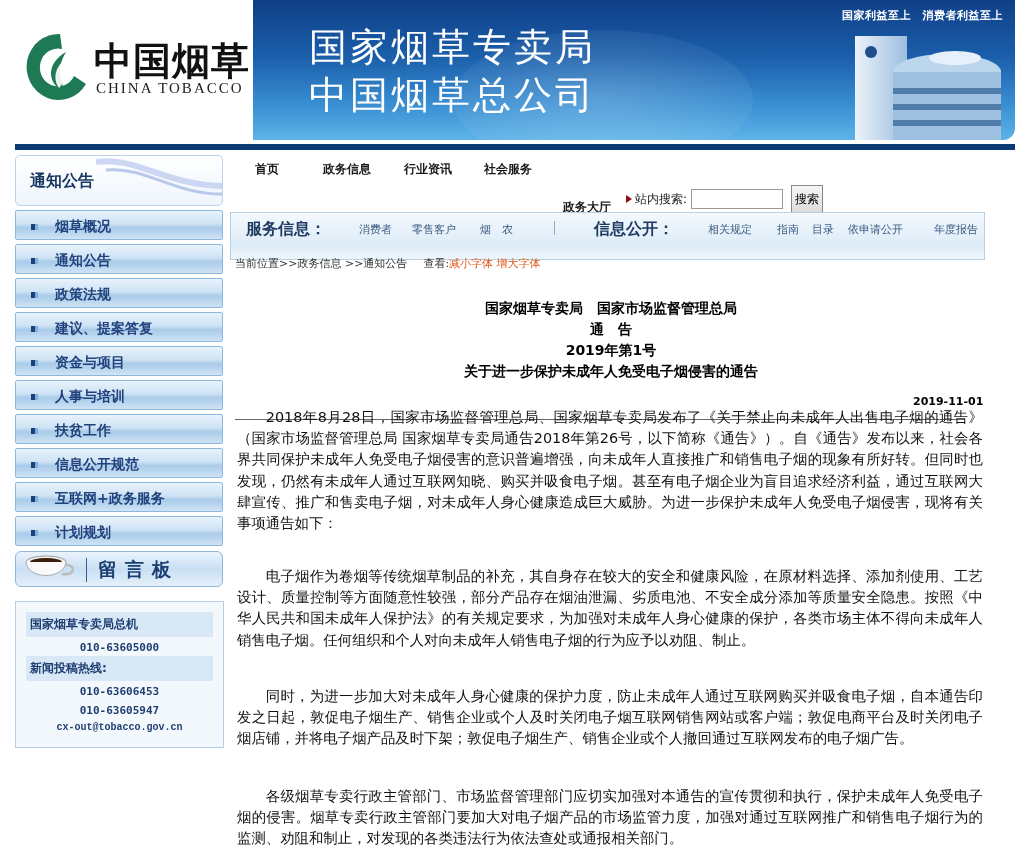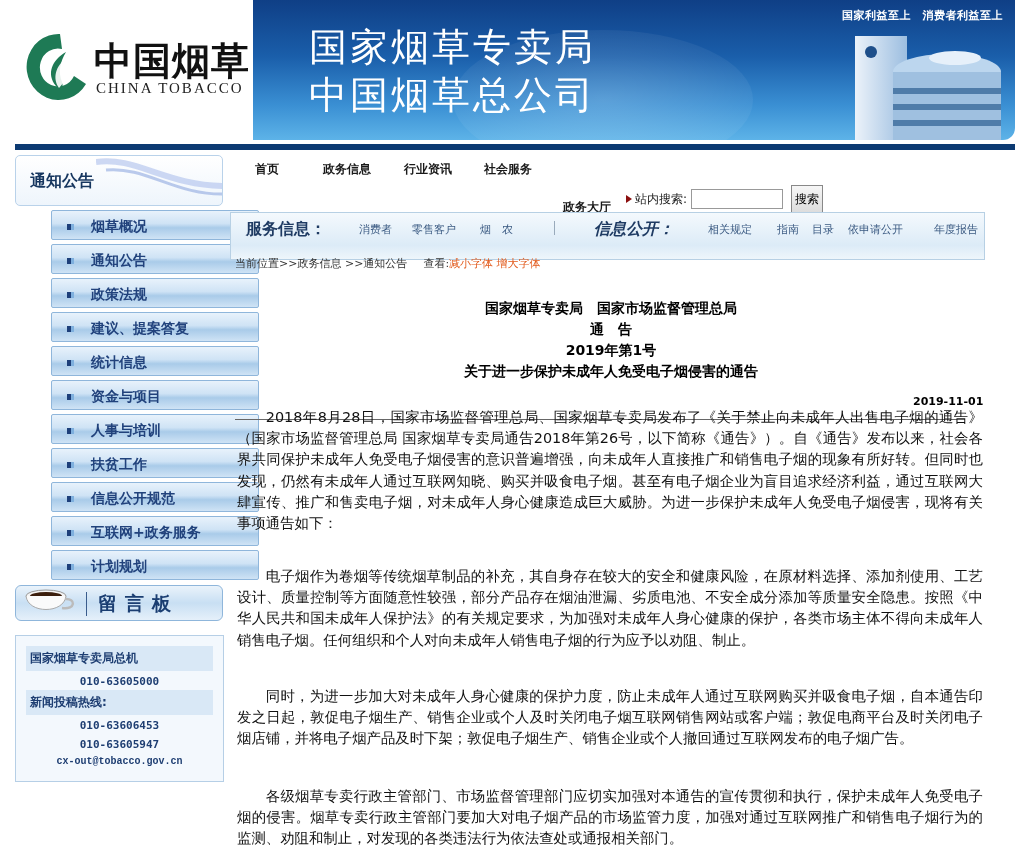--- a/index.html
+++ b/index.html
@@ -20,21 +20,21 @@
   .banner-slogan { position: absolute; right: 12px; top: 8px; color: #fff; font-size: 11px; font-weight: bold; letter-spacing: 0.5px; }
   .building { position: absolute; right: 10px; top: 30px; width: 170px; height: 110px; }
   .header-bar { position: absolute; left: 15px; top: 144px; width: 1000px; height: 6px; background: #0c3a72; }
 
   
   .sidebar { position: absolute; left: 15px; top: 155px; width: 210px; }
   .side-head { width: 208px; height: 51px; border: 1px solid #b9d2ea; border-radius: 5px; background: linear-gradient(180deg,#ffffff 0%,#eef5fc 100%); position: relative; overflow: hidden; }
   .side-head .swoosh { position: absolute; left: 80px; top: 0; width: 130px; height: 50px; }
   .side-head-label { position: absolute; left: 14px; top: 15px; font-size: 16px; color: #16365f; font-weight: bold; }
   .side-item { width: 208px; height: 30px; margin-top: 4px; border: 1px solid #8fb6db; border-radius: 2px;
-    background: linear-gradient(180deg,#e8f2fb 0%,#cfe3f5 45%,#a9cbe9 60%,#cfe3f5 100%); position: relative; cursor: pointer; margin-left: 36px; }
+    background: linear-gradient(180deg,#e8f2fb 0%,#cfe3f5 45%,#a9cbe9 60%,#cfe3f5 100%); position: relative; cursor: pointer; }
   .side-item .bullet { position: absolute; left: 15px; top: 13px; width: 8px; height: 6px; }
   .side-item .bullet i { display: inline-block; width: 4px; height: 6px; background: #1d3f7a; vertical-align: top; }
   .side-item .bullet i + i { width: 3px; background: #7fb0de; }
   .side-item-label { position: absolute; left: 39px; top: 7px; font-size: 14px; font-weight: bold; color: #21427c; }
   .guestbook { width: 208px; height: 36px; margin-top: 5px; border: 1px solid #8fb6db; border-radius: 6px;
     background: linear-gradient(180deg,#eaf3fb 0%,#c8dff3 50%,#e5f0fa 100%); position: relative; cursor: pointer; }
   .guestbook .cup { position: absolute; left: 8px; top: 2px; width: 52px; height: 32px; }
   .guestbook .sep { position: absolute; left: 70px; top: 6px; width: 1px; height: 24px; background: #3a5c8c; }
   .guestbook-label { position: absolute; left: 82px; top: 5px; font-size: 19px; font-weight: bold; letter-spacing: 8px; color: #1b3e72; }
   .contact { width: 209px; margin-top: 14px; border: 1px solid #b6cfe6; background: #f3f8fd; padding: 10px 10px 14px; }
@@ -126,24 +126,20 @@
   <div class="side-item">
       <span class="bullet"><i></i><i></i></span>
       <span class="side-item-label">政策法规</span>
     </div>
   <div class="side-item">
       <span class="bullet"><i></i><i></i></span>
       <span class="side-item-label">建议、提案答复</span>
     </div>
   <div class="side-item">
       <span class="bullet"><i></i><i></i></span>
-      <span class="side-item-label">统计信息</span>
-    </div>
-  <div class="side-item">
-      <span class="bullet"><i></i><i></i></span>
       <span class="side-item-label">资金与项目</span>
     </div>
   <div class="side-item">
       <span class="bullet"><i></i><i></i></span>
       <span class="side-item-label">人事与培训</span>
     </div>
   <div class="side-item">
       <span class="bullet"><i></i><i></i></span>
       <span class="side-item-label">扶贫工作</span>
     </div>
@@ -195,21 +191,21 @@
   <input type="text" value="" style="">
   <button>搜索</button>
 </div>
 
 <div class="servicebar">
   <span class="sb-title" style="left:15px;">服务信息：</span>
   <span class="sb-link" style="left:128px;">消费者</span>
   <span class="sb-link" style="left:181px;">零售客户</span>
   <span class="sb-link" style="left:249px;">烟　农</span>
   <span class="sb-div"></span>
-  <span class="sb-title" style="left:363px;font-style:italic;">信息公开：</span>
+  <span class="sb-title" style="left:363px;">信息公开：</span>
   <span class="sb-link" style="left:477px;">相关规定</span>
   <span class="sb-link" style="left:546px;">指南</span>
   <span class="sb-link" style="left:581px;">目录</span>
   <span class="sb-link" style="left:617px;">依申请公开</span>
   <span class="sb-link" style="left:703px;">年度报告</span>
 </div>
 
 <div class="breadcrumb">
   <span>当前位置&gt;&gt;政务信息 &gt;&gt;通知公告</span><span class="gap"></span><span>查看:</span><span class="orange">减小字体</span> <span class="orange">增大字体</span>
 </div>

